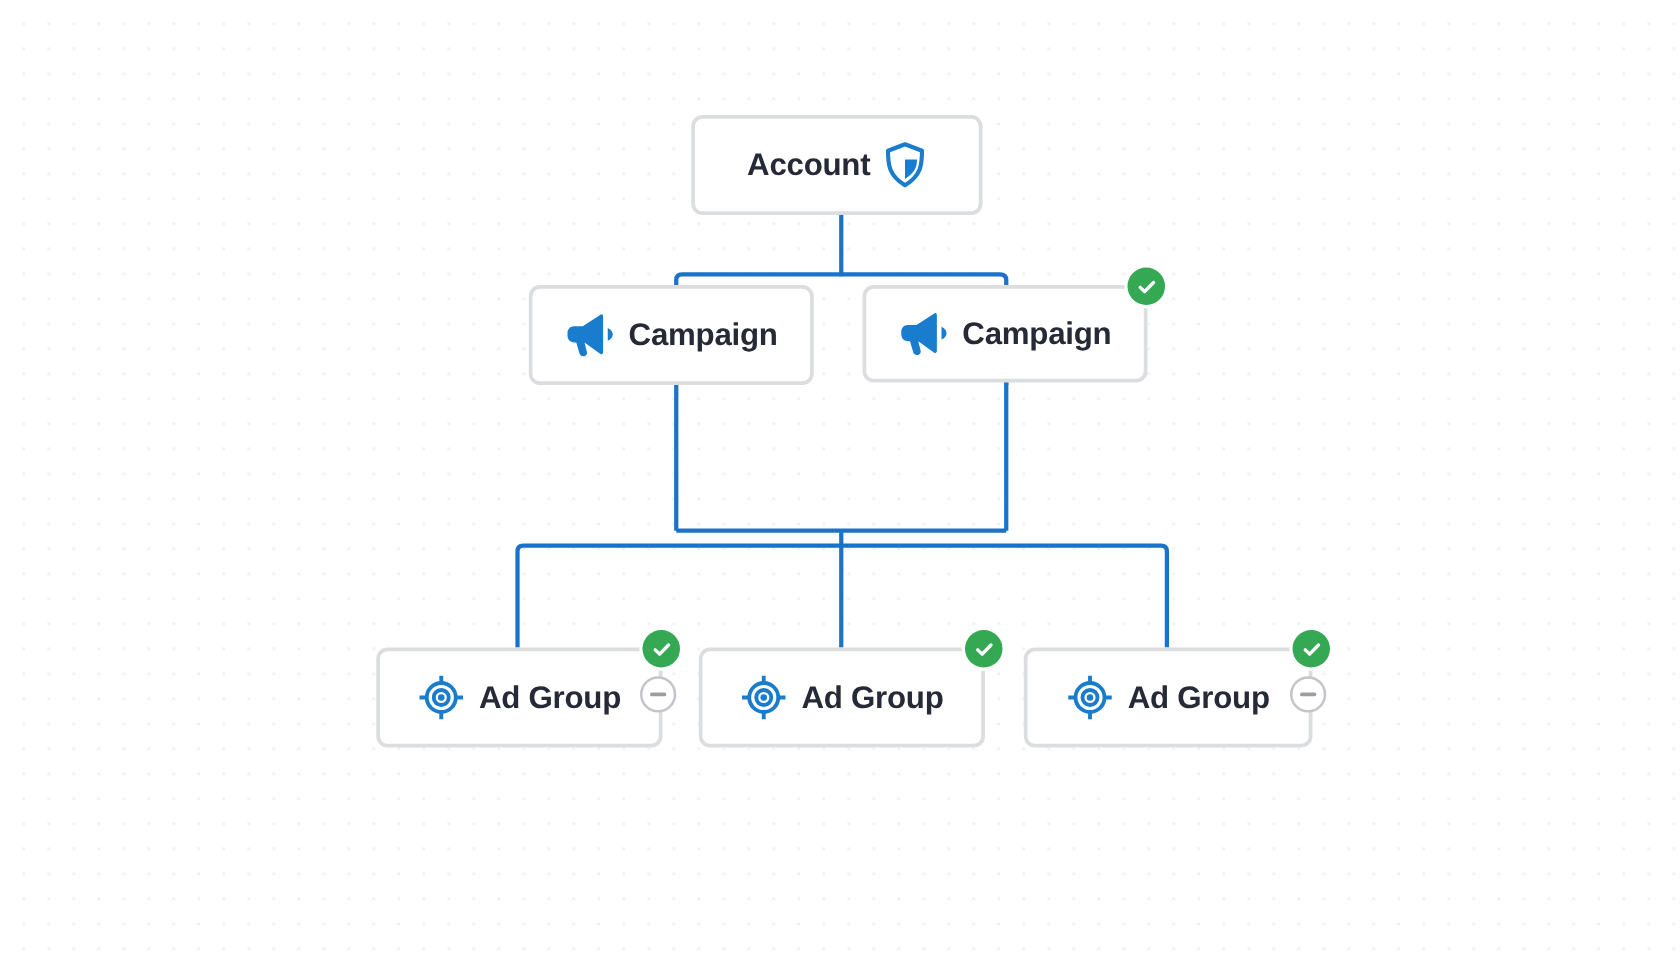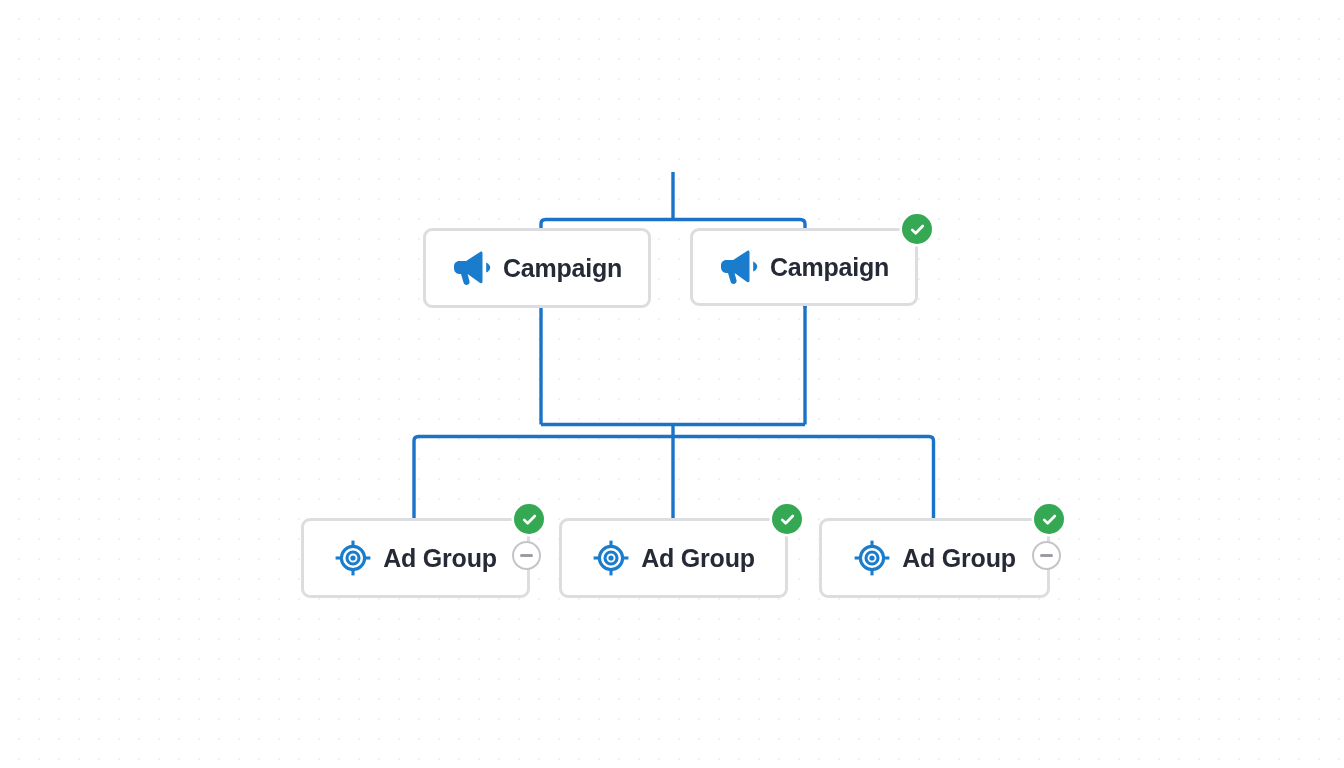--- a/index.html
+++ b/index.html
@@ -133,20 +133,31 @@
       <path d="M 805,306 L 805,424.5"></path>
 
       <path d="M 541,424.5 L 805,424.5"></path>
 
       <path d="M 673,424.5 L 673,518"></path>
 
       <path d="M 414,518 L 414,441 Q 414,436.5 418.5,436.5 L 929,436.5 Q 933.5,436.5 933.5,441 L 933.5,518"></path>
     </g>
   </svg>
 
+  <div class="node" id="node-account">
+    <div class="node-inner">
+      <span class="node-label">Account</span>
+      <span class="node-icon">
+        <svg width="34" height="38" viewBox="0 0 34 38">
+          <path d="M17 2.4 L30.6 7.6 C30.6 18.6 30.0 27.2 17 35.2 C4.0 27.2 3.4 18.6 3.4 7.6 Z" fill="none" stroke="#1a7ccc" stroke-width="3.3" stroke-linejoin="round"></path>
+          <path d="M17 14.6 L26.6 14.6 C26.6 21.6 24.0 25.6 17 30.2 Z" fill="#1a7ccc"></path>
+        </svg>
+      </span>
+    </div>
+  </div>
 
   <div class="node" id="node-campaign-1">
     <div class="node-inner">
       <span class="node-icon">
         <svg width="40" height="38" viewBox="0 0 40 38">
           <path d="M30.5 4.2 C30.5 2.6 29.3 2.0 28.1 2.9 L14.2 12.0 L7.2 12.0
                    C4.2 12.0 2.0 14.3 2.0 17.3 L2.0 19.6 C2.0 22.6 4.2 24.9 7.2 24.9
                    L9.0 24.9 L11.6 33.8 C12.0 35.2 13.2 36.0 14.6 36.0
                    C16.6 36.0 18.0 34.2 17.5 32.3 L15.6 24.9 L28.1 33.9
                    C29.3 34.8 30.5 34.2 30.5 32.6 Z" fill="#1a7ccc"></path>

